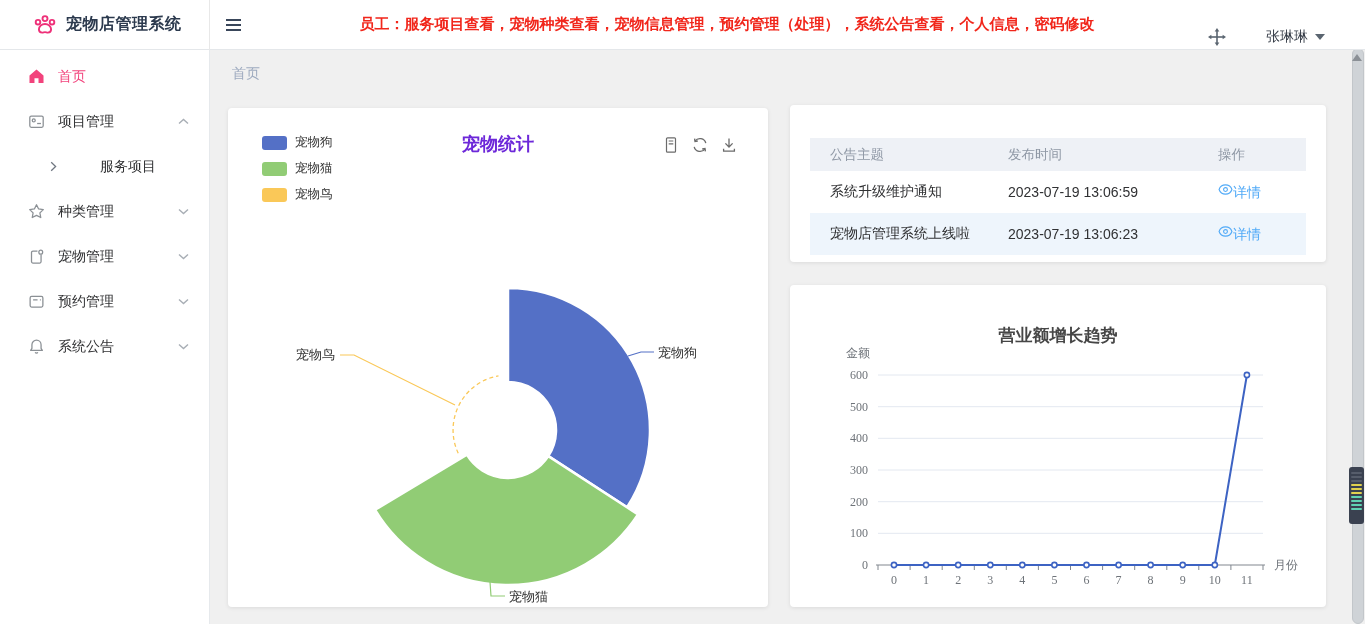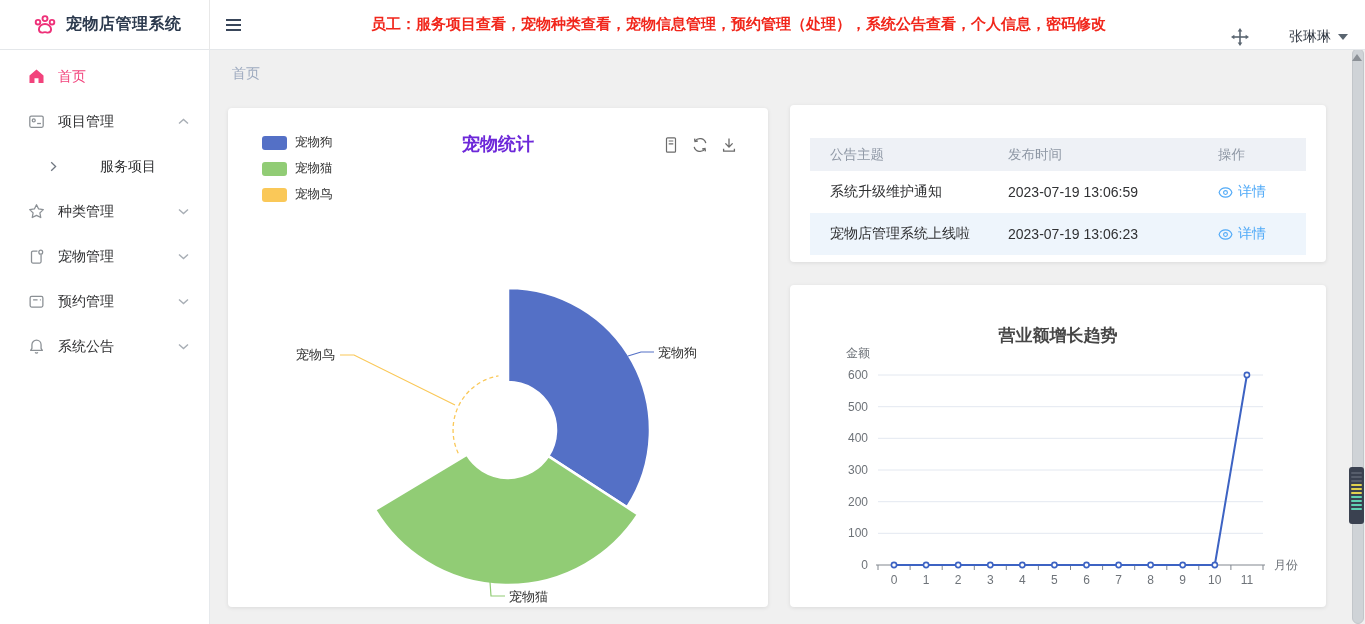--- a/index.html
+++ b/index.html
@@ -10,21 +10,21 @@
   
   .header { position:absolute; left:0; top:0; width:1365px; height:50px; background:#fff;
     border-bottom:1px solid #e4e7ea; display:flex; align-items:center; z-index:5; }
   .logo { width:210px; height:50px; display:flex; align-items:center; padding-left:33px;
     border-right:1px solid #e8e8e8; flex:0 0 auto; }
   .logo-title { font-size:16px; font-weight:bold; color:#2c3a4e; margin-left:9px; letter-spacing:.5px; }
   .hamburger { margin-left:16px; width:20px; height:20px; display:flex; flex-direction:column;
     justify-content:center; gap:3px; cursor:pointer; flex:0 0 auto; }
   .hamburger i { display:block; width:15px; height:2px; background:#39465a; }
   .banner { flex:1; text-align:center; font-size:15px; color:#f1261b; white-space:nowrap;font-weight:bold; }
-  .header-right { display:flex; align-items:center; gap:40px; padding-right:17px; flex:0 0 auto;margin-top:24px; }
+  .header-right { display:flex; align-items:center; gap:40px; padding-right:40px; flex:0 0 auto;margin-top:24px; }
   .user-menu { display:flex; align-items:center; gap:7px; cursor:pointer; }
   .user-name { font-size:14px; color:#333a45; }
   .caret-down { width:0; height:0; border-left:5px solid transparent; border-right:5px solid transparent;
     border-top:6px solid #5a6570; }
 
   
   .sidebar { position:absolute; left:0; top:50px; width:210px; height:574px; background:#fff;
     border-right:1px solid #e6e9ec; padding-top:4px; }
   .menu-item { height:45px; display:flex; align-items:center; padding:0 20px 0 28px;
     font-size:14px; color:#303133; cursor:pointer; }
@@ -34,42 +34,42 @@
   .menu-item.sub { padding-left:50px; }
   .menu-item.sub .mi-label { margin-left:10px;text-align:center; }
   .chev { flex:0 0 auto; }
 
   
   .content { position:absolute; left:210px; top:50px; width:1155px; height:574px; background:#f0f0f0; }
   .breadcrumb { position:absolute; left:22px; top:15px; font-size:14px; color:#9daabf; cursor:pointer; }
   .card { position:absolute; background:#fff; border-radius:4px; box-shadow:0 1px 4px rgba(0,0,0,.09); }
   .card-pie  { left:18px;  top:58px;  width:540px; height:499px; }
   .card-ann  { left:580px; top:55px;  width:536px; height:157px; }
-  .card-line { left:580px; top:235px; width:536px; height:322px; }
+  .card-line { left:580px; top:235px; width:536px; height:322px;font-family:Liberation Serif, serif; }
 
   
   .pie-title { position:absolute; left:0; right:0; top:24px; text-align:center;
     font-size:18px; font-weight:bold; color:#6d28d9; }
   .legend { position:absolute; left:34px; top:26px; display:flex; flex-direction:column; gap:9px; }
   .legend-item { display:flex; align-items:center; gap:8px; cursor:pointer; }
   .legend-swatch { width:25px; height:14px; border-radius:3px; }
   .legend-label { font-size:12.5px; color:#333; }
   .toolbox { position:absolute; right:30px; top:28px; display:flex; gap:11px; }
   .toolbox svg { cursor:pointer; }
   .pie-svg { position:absolute; left:0; top:0; }
 
   
   .ann-table { position:absolute; left:20px; right:20px; top:33px; }
   .t-row { display:flex; align-items:center; font-size:14px; color:#303133; height:42px; }
   .t-head { height:33px; background:#eef1f6; color:#8f98a5; font-size:13.5px; }
   .c1 { width:190px; padding-left:20px; }
   .c2 { width:210px;margin-left:8px; }
   .c3 { flex:1; }
   .t-row.striped { background:#eef5fc; }
-  .detail-link { display:inline-flex; align-items:center; gap:5px; color:#51aaf7; cursor:pointer; font-size:14px; }
+  .detail-link { display:inline-flex; color:#51aaf7; cursor:pointer; font-size:14px; }
 
   
   .scrollbar { position:absolute; right:0; top:48px; width:17px; height:576px; }
   .sb-track { position:absolute; right:1px; top:0; width:12px; height:576px; background:#cfd3d7;
     border:1px solid #c2c6ca; border-radius:6px; }
   .sb-up { position:absolute; right:3px; top:6px; width:0; height:0;
     border-left:5px solid transparent; border-right:5px solid transparent; border-bottom:7px solid #8b9096; }
   .sb-thumb { position:absolute; right:1px; top:419px; width:15px; height:57px; background:#3a4150;
     border-radius:3px; padding:5px 2px; display:flex; flex-direction:column; gap:2px; cursor:pointer; }
   .sb-thumb i { display:block; height:2px; border-radius:1px; }

